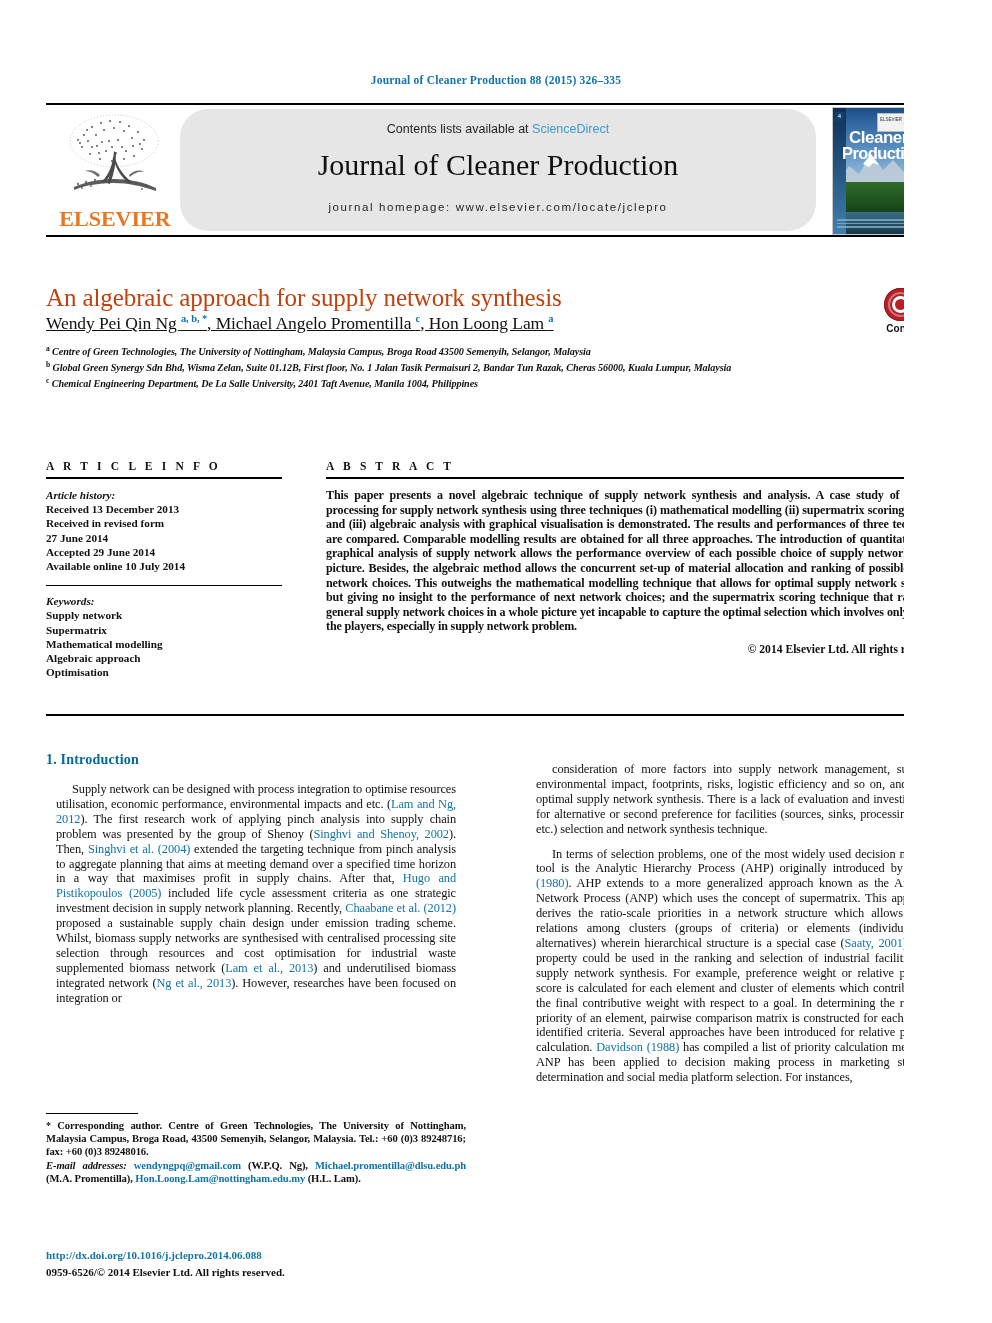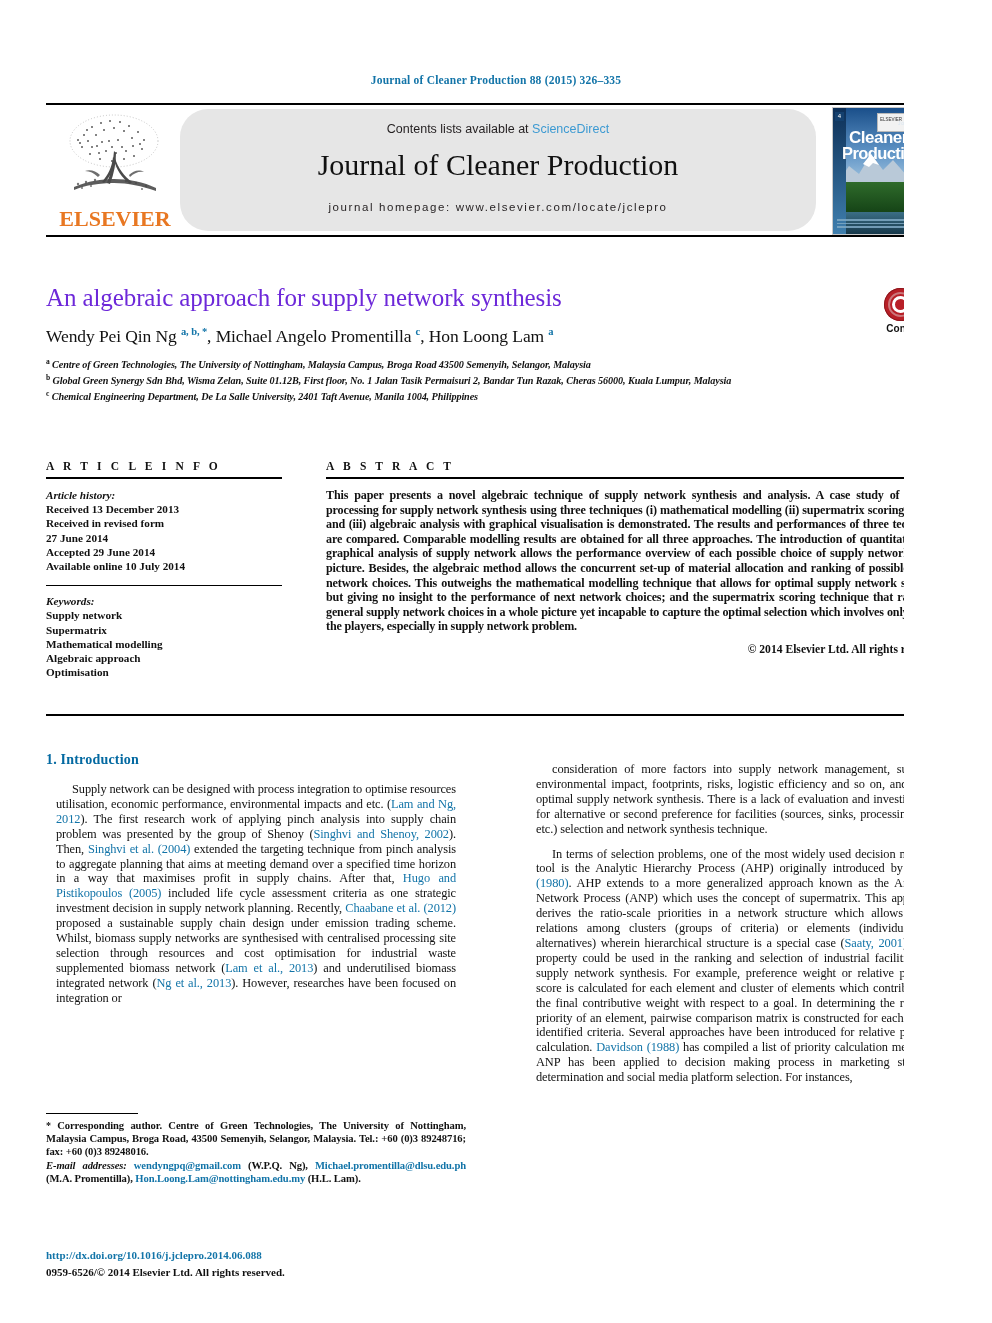--- a/index.html
+++ b/index.html
@@ -65,25 +65,25 @@
   .cover-t1{position:absolute;left:16px;top:20px;font-family:"Liberation Sans",sans-serif;font-weight:bold;font-size:17px;color:#ffffff;letter-spacing:-.5px;}
   .cover-t2{position:absolute;left:9px;top:36px;font-family:"Liberation Sans",sans-serif;font-weight:bold;font-size:16.5px;color:#ffffff;letter-spacing:-.6px;}
   .cover-foot{position:absolute;left:4px;bottom:3px;width:90px;height:12px;}
   .cover-foot span{display:block;height:1.5px;background:#7fa9c4;margin-bottom:2px;opacity:.85;}
   .rule-bottom{position:absolute;left:0;top:132px;width:900px;height:2px;background:#000;}
 
   
   .titleblock{position:absolute;left:46px;top:283px;width:900px;}
   h1.paper-title{
     margin:0;font-family:"Liberation Serif",serif;font-weight:normal;
-    font-size:25px;line-height:30px;color:#6d28d9;letter-spacing:-.1px;
+    font-size:25px;line-height:30px;color:#c2410c;letter-spacing:-.1px;
   }
   .authors{
-    margin-top:13px;font-family:"Liberation Serif",serif;font-size:17.5px;
-    color:#111;letter-spacing:-.1px;
+    font-family:"Liberation Serif",serif;font-size:17.5px;
+    color:#111;letter-spacing:-.1px;text-decoration:underline;
   }
   .authors sup{font-size:10.5px;color:#1274a8;font-weight:bold;vertical-align:super;}
   .affils{margin-top:9px;}
   .affil{
     font-family:"Liberation Serif",serif;font-style:italic;font-size:10.2px;
     line-height:12.6px;color:#111;font-weight:bold;letter-spacing:-.1px;
   }
   .affil sup{font-style:normal;font-size:7.5px;font-weight:bold;vertical-align:super;}
 
   

